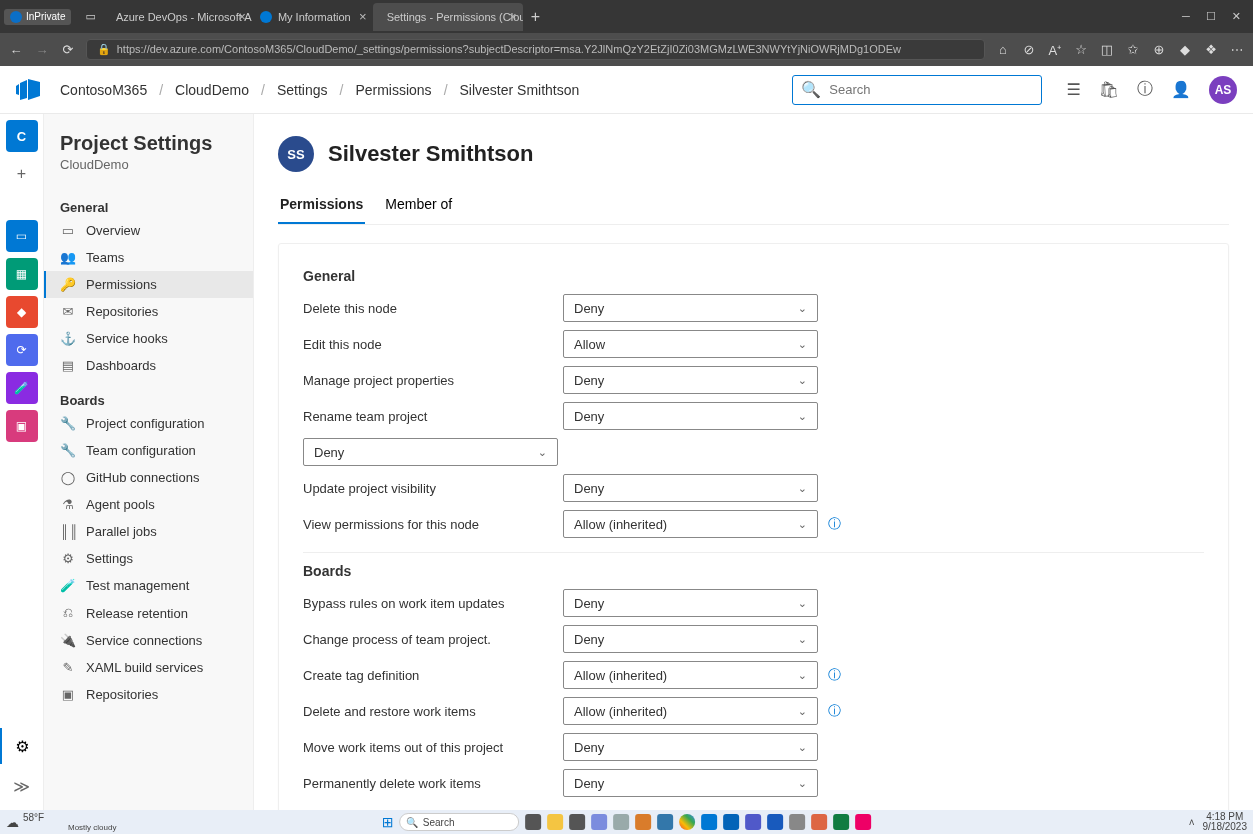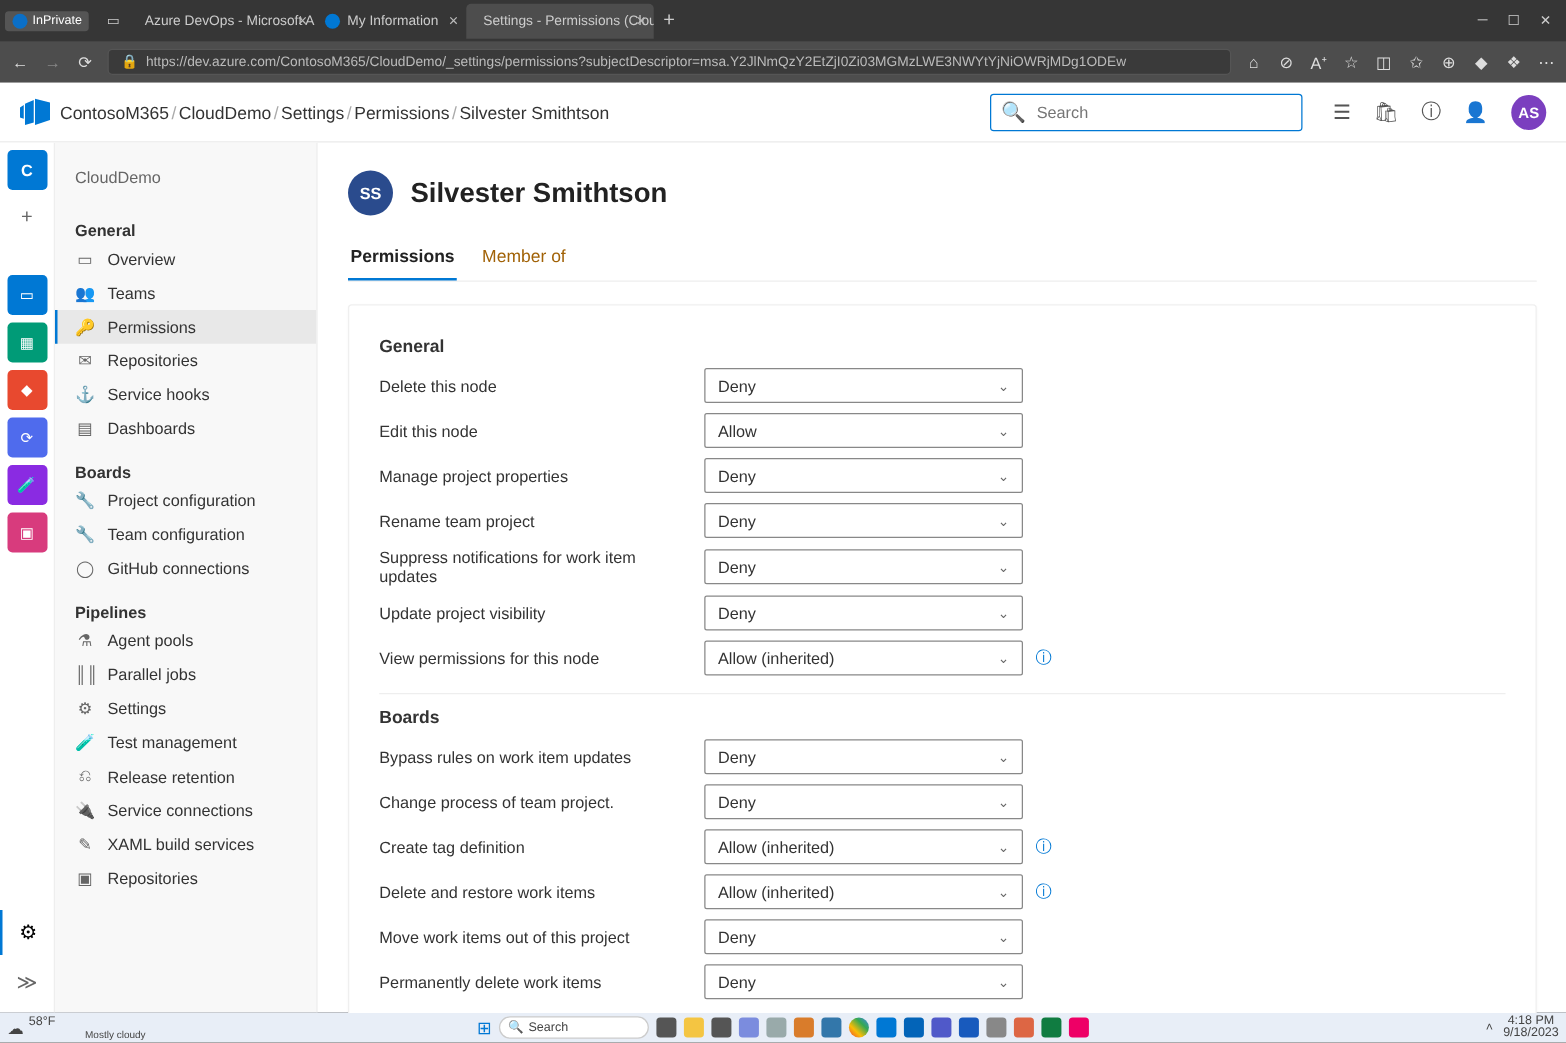--- a/index.html
+++ b/index.html
@@ -17,21 +17,21 @@
 .win-controls { margin-left:auto; display:flex; gap:16px; padding-right:8px; color:#ccc; font-size:11px;}
 
 .browser-addr { height: 33px; background: #4d4d4d; display:flex; align-items:center; padding: 0 8px; font-size:12px; color:#ddd; gap:10px;}
 .browser-addr .url { flex:1; padding:3px 10px; background:#3a3a3a; border-radius:4px; font-size:11px; color:#bbb; border:1px solid #555;}
 .browser-addr .icn { width:16px; text-align:center; font-size:13px;}
 
 
 .app { position:absolute; top:66px; left:0; right:0; bottom:24px; background:#fff; display:flex; flex-direction:column;}
 .app-header { height:48px; border-bottom:1px solid #eaeaea; display:flex; align-items:center; padding:0 16px; gap:8px;}
 .logo { width:24px; height:24px; color:#0078d4; }
-.breadcrumbs { display:flex; align-items:center; gap:2px; font-size:14px; color:#333; margin-left:0;}
+.breadcrumbs { display:flex; align-items:center; gap:12px; font-size:14px; color:#333; margin-left:12px;}
 .breadcrumbs .sep { color:#aaa; }
 .search-box { margin-left:auto; width:250px; height:30px; border:1px solid #0078d4; border-radius:3px; display:flex; align-items:center; padding:0 8px; gap:8px; color:#666;}
 .search-box input { border:none; outline:none; flex:1; font-size:13px; }
 .header-icons { display:flex; gap:18px; margin-left:16px; align-items:center; color:#555; font-size:16px;}
 .avatar-hdr { width:28px; height:28px; border-radius:50%; background:#7b3fbf; color:#fff; display:flex; align-items:center; justify-content:center; font-size:12px; font-weight:600;}
 
 .app-body { flex:1; display:flex; overflow:hidden;}
 
 
 .left-rail { width:44px; background:#fff; border-right:1px solid #eee; display:flex; flex-direction:column; align-items:center; padding-top:6px; gap:6px;}
@@ -49,21 +49,21 @@
 .side-item.active { background:#e8e8e8; border-left:2px solid #0078d4; padding-left:14px;}
 .side-item .icn { width:16px; text-align:center; color:#666; font-size:13px;}
 .sidebar::-webkit-scrollbar{width:6px;}
 
 
 .main { flex:1; overflow-y:auto; padding:22px 24px;}
 .user-hdr { display:flex; align-items:center; gap:14px; margin-bottom:16px;}
 .user-avatar { width:36px; height:36px; border-radius:50%; background:#2a4b8d; color:#fff; display:flex; align-items:center; justify-content:center; font-size:13px; font-weight:600;}
 .user-name { font-size:22px; font-weight:600; color:#222;}
 .tabs { display:flex; gap:18px; border-bottom:1px solid #eee; margin-bottom:18px;}
-.tabs .tab-item { padding:8px 2px 10px; font-size:14px; color:#a16207; cursor:pointer;}
+.tabs .tab-item { padding:8px 2px 10px; font-size:14px; color:#000000; cursor:pointer;}
 .tabs .tab-item.active { color:#222; font-weight:600; border-bottom:2px solid #0078d4;}
 
 .perm-card { background:#fff; border:1px solid #efefef; border-radius:3px; padding: 18px 24px; box-shadow:0 1px 2px rgba(0,0,0,0.04);}
 .group-title { font-size:14px; font-weight:600; color:#333; margin:6px 0 10px;}
 .perm-row { display:flex; align-items:center; margin-bottom:8px; gap:10px;}
 .perm-row .label { width:250px; font-size:13px; color:#333;}
 .perm-row .sel { width:255px; height:28px; border:1px solid #888; border-radius:2px; display:flex; align-items:center; padding:0 10px; font-size:13px; color:#333; justify-content:space-between; cursor:pointer; background:#fff;}
 .perm-row .chev { color:#666; font-size:11px;}
 .info { color:#0078d4; font-size:13px; width:16px;}
 hr.divider { border:none; border-top:1px solid #eee; margin:14px 0 10px;}
@@ -166,20 +166,21 @@
       <div class="rail-item" style="background:#4f6bed;color:#fff;font-size:12px;">⟳</div>
       <div class="rail-item" style="background:#8a2be2;color:#fff;font-size:12px;">🧪</div>
       <div class="rail-item" style="background:#d83b7d;color:#fff;font-size:12px;">▣</div>
       <div class="rail-bottom">
         <div class="rail-settings">⚙</div>
         <div class="rail-item" style="color:#666;">≫</div>
       </div>
     </div>
 
     <div class="sidebar">
+      <h1>Project Settings</h1>
       <div class="subtitle">CloudDemo</div>
 
       <div class="side-group">General</div>
       <div class="side-item">
           <span class="icn">▭</span>
           <span>Overview</span>
         </div>
       <div class="side-item">
           <span class="icn">👥</span>
           <span>Teams</span>
@@ -208,21 +209,20 @@
         </div>
       <div class="side-item">
           <span class="icn">🔧</span>
           <span>Team configuration</span>
         </div>
       <div class="side-item">
           <span class="icn">◯</span>
           <span>GitHub connections</span>
         </div>
 
-      <div class="side-group">Pipelines</div>
       <div class="side-item">
           <span class="icn">⚗</span>
           <span>Agent pools</span>
         </div>
       <div class="side-item">
           <span class="icn">║║</span>
           <span>Parallel jobs</span>
         </div>
       <div class="side-item">
           <span class="icn">⚙</span>
@@ -285,21 +285,20 @@
             </div>
           </div>
           <div class="perm-row">
             <div class="label">Rename team project</div>
             <div class="sel">
               <span>Deny</span>
               <span class="chev">⌄</span>
             </div>
           </div>
           <div class="perm-row">
-            <div class="label">Suppress notifications for work item updates</div>
             <div class="sel">
               <span>Deny</span>
               <span class="chev">⌄</span>
             </div>
           </div>
           <div class="perm-row">
             <div class="label">Update project visibility</div>
             <div class="sel">
               <span>Deny</span>
               <span class="chev">⌄</span>

